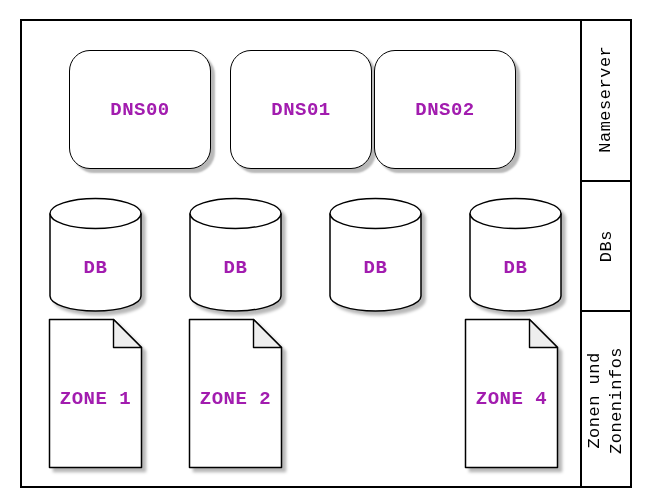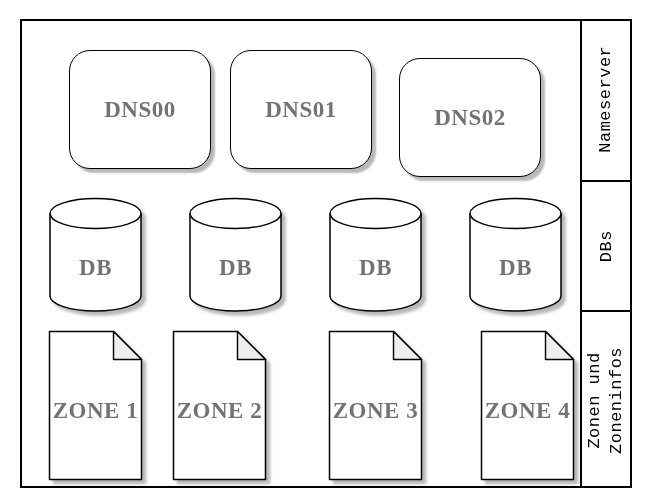--- a/index.html
+++ b/index.html
@@ -32,47 +32,47 @@
   
   .dns-box {
     position:absolute; top:50px; width:142px; height:119px;
     background:#ffffff; border:1.5px solid #000000; border-radius:21px;
     box-sizing:border-box;
     box-shadow:4px 4px 2px rgba(0,0,0,0.28);
     display:flex; align-items:center; justify-content:center;
   }
   .dns-1 { left:69px; }
   .dns-2 { left:230px;align-items:center; }
-  .dns-3 { left:399px;margin-top:8px; }
+  .dns-3 { left:374px; }
   .shape-label {
-    font-size:23px; font-weight:bold; color:#737373; letter-spacing:0.5px;font-family:Liberation Serif, serif;
+    font-size:19px; font-weight:bold; color:#a21caf; letter-spacing:0.5px;
   }
   
   .cyl {
     position:absolute; top:197px; width:95px; height:115px;
   }
   .cyl svg { filter:drop-shadow(4px 4px 1.5px rgba(0,0,0,0.28)); display:block; }
   .cyl .shape { fill:#ffffff; stroke:#000000; stroke-width:1.5; }
   .cyl-label {
     position:absolute; left:0; right:0; top:32px; bottom:6px;
     display:flex; align-items:center; justify-content:center;
   }
   .cyl-1 { left:48px; } .cyl-2 { left:188px; } .cyl-3 { left:328px; } .cyl-4 { left:468px; }
   
   .doc {
-    position:absolute; top:318px; width:95px; height:162px;margin-top:12px;
+    position:absolute; top:318px; width:95px; height:162px;
   }
   .doc svg { filter:drop-shadow(4px 4px 1.5px rgba(0,0,0,0.28)); display:block; }
   .doc .sheet { fill:#ffffff; stroke:#000000; stroke-width:1.5; stroke-linejoin:round; }
   .doc .fold  { fill:#eeeeee; stroke:#000000; stroke-width:1.4; stroke-linejoin:round; }
   .doc-label {
     position:absolute; left:0; right:0; top:0; bottom:0;
     display:flex; align-items:center; justify-content:center;
   }
-  .doc-1 { left:48px; } .doc-2 { left:172px; } .doc-3 { left:328px; } .doc-4 { left:480px; }
+  .doc-1 { left:48px; } .doc-2 { left:188px; } .doc-3 { left:328px; } .doc-4 { left:464px; }
 </style>
 </head>
 <body>
 
 <div class="canvas">
 
   <div class="frame"></div>
 
   <div class="dns-box dns-1">
     <span class="shape-label">DNS00</span>
@@ -120,27 +120,20 @@
     </svg>
     <span class="doc-label shape-label">ZONE 1</span>
   </div>
   <div class="doc doc-2">
     <svg width="95" height="151" viewBox="0 0 95 151">
       <path class="sheet" d="M1.5,1.5 H65.5 L93.5,29.5 V149.5 H1.5 Z"></path>
       <path class="fold" d="M65.5,1.5 V29.5 H93.5 Z"></path>
     </svg>
     <span class="doc-label shape-label">ZONE 2</span>
   </div>
-  <div class="doc doc-3">
-    <svg width="95" height="151" viewBox="0 0 95 151">
-      <path class="sheet" d="M1.5,1.5 H65.5 L93.5,29.5 V149.5 H1.5 Z"></path>
-      <path class="fold" d="M65.5,1.5 V29.5 H93.5 Z"></path>
-    </svg>
-    <span class="doc-label shape-label">ZONE 3</span>
-  </div>
   <div class="doc doc-4">
     <svg width="95" height="151" viewBox="0 0 95 151">
       <path class="sheet" d="M1.5,1.5 H65.5 L93.5,29.5 V149.5 H1.5 Z"></path>
       <path class="fold" d="M65.5,1.5 V29.5 H93.5 Z"></path>
     </svg>
     <span class="doc-label shape-label">ZONE 4</span>
   </div>
 
   <div class="sidebar">
     <div class="side-section s1">

